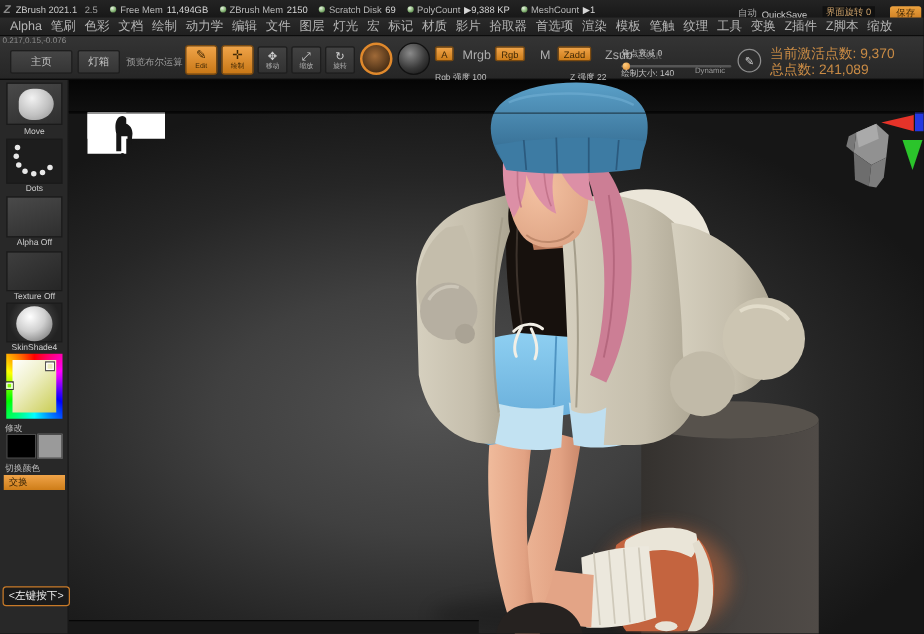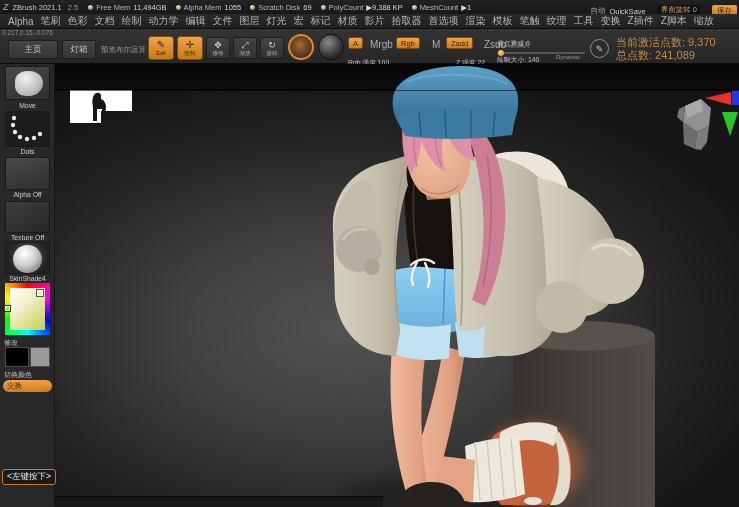--- a/index.html
+++ b/index.html
@@ -87,21 +87,21 @@
   #picker .inner { width:100%; height:100%; position:relative;
     background:linear-gradient(135deg,#ffffff 0%, #eff0c8 40%, #c9cc52 100%); }
   #picker .sel { position:absolute; right:2px; top:2px; width:6px; height:6px;
     border:1px solid #fff; background:transparent; box-shadow:0 0 0 1px #555; }
   #picker .sel2 { position:absolute; left:-5px; top:18px; width:5px; height:5px;
     border:1px solid #fff; box-shadow:0 0 0 1px #333; }
   .tray-lbl { position:absolute; left:4px; font-size:7px; color:#bdbdbd; }
   .swatch { position:absolute; border:1px solid #4c4c4c; cursor:pointer; }
   #swap-btn { position:absolute; left:3px; top:316px; width:49px; height:12px;
     background:linear-gradient(#f0a449,#ce7d18); color:#3a2405; font-size:7.5px;
-    line-height:12px; padding-left:4px; border-radius:6px; cursor:pointer; }
+    line-height:12px; padding-left:4px; border-radius:0; cursor:pointer; }
 
   
   #canvas { position:absolute; left:55px; top:64px; width:684px; height:443px;
     background:radial-gradient(ellipse 65% 58% at 42% 60%, #525252 0%, #404040 38%, #262626 72%, #161616 100%); }
   #canvas .topband { position:absolute; left:0; top:0; width:684px; height:26px;
     background:linear-gradient(#050505,#0f0f0f); border-bottom:1px solid #000; }
   #scene { position:absolute; left:0; top:0; }
 
   
   #tooltip { position:absolute; left:2px; top:469px; background:#1b1b1b;
@@ -119,22 +119,22 @@
     <span class="ver">2.5</span>
     <span style="display:flex;align-items:center;">
 
     <span class="stat">
           <i class="dot"></i>
           <b>Free Mem</b>
           <em>11,494GB</em>
         </span>
         <span class="stat">
           <i class="dot"></i>
-          <b>Alpha Mem</b>
-          <em>1055</em>
+          <b>ZBrush Mem</b>
+          <em>2150</em>
         </span>
         <span class="stat">
           <i class="dot"></i>
           <b>Scratch Disk</b>
           <em>69</em>
         </span>
         <span class="stat">
           <i class="dot"></i>
           <b>PolyCount</b>
           <em>▶9,388 KP</em>

